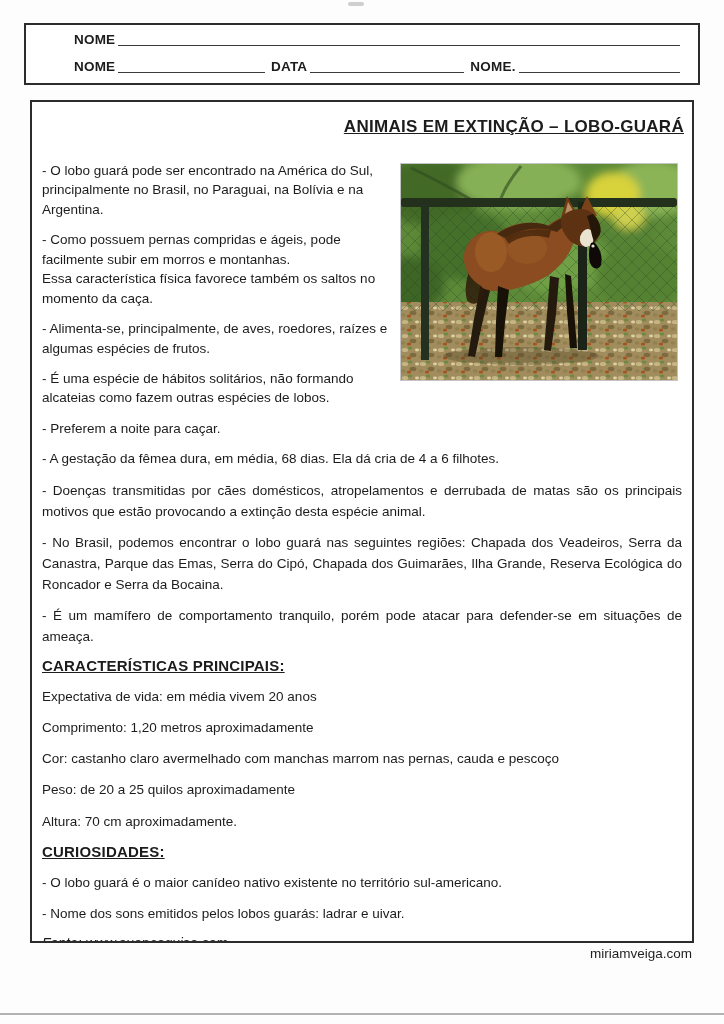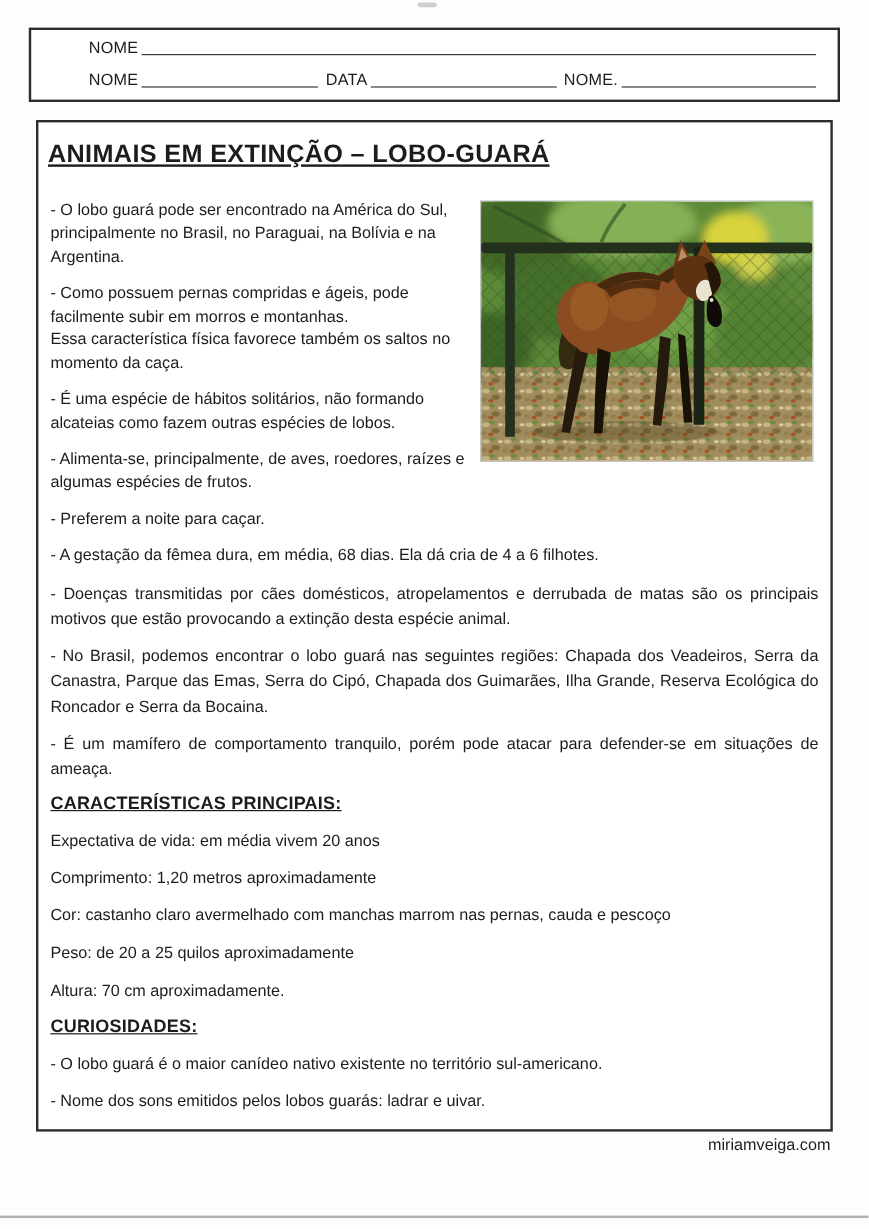--- a/index.html
+++ b/index.html
@@ -6,34 +6,34 @@
   .page{
     position:relative;width:724px;height:1024px;background:#fdfdfd;
     font-family:"Liberation Sans","DejaVu Sans",sans-serif;color:#1c1c1c;overflow:hidden;
   }
   
   .header-box{
     position:absolute;left:24px;top:23px;width:676px;height:62px;
     border:2px solid #2c2c2c;box-sizing:border-box;background:#fff;
     padding:7px 12px 9px 12px;display:flex;flex-direction:column;justify-content:space-between;
   }
-  .hrow{display:flex;align-items:flex-end;font-weight:normal;font-size:13.5px;letter-spacing:.2px;padding-left:36px;}
+  .hrow{display:flex;align-items:flex-end;font-weight:bold;font-size:13.5px;letter-spacing:.2px;padding-left:36px;}
   .hlabel{white-space:nowrap;}
   .hline{border-bottom:1.6px solid #3a3a3a;height:13px;margin:0 6px 1px 3px;}
   .hline.grow1{flex:1;}
   .hline.grow2{flex:1.05;}
   .hline.grow3{flex:1.1;}
   
   .main-box{
     position:absolute;left:30px;top:100px;width:664px;height:843px;
     border:2px solid #2c2c2c;box-sizing:border-box;background:#fff;
     padding:10px 8px 0 8px;overflow:hidden;
   }
   .title{
-    text-align:left;font-size:21px;font-weight:bold;text-decoration:underline;
+    text-align:right;font-size:17px;font-weight:bold;text-decoration:underline;
     margin:5px 0 24px 0;letter-spacing:.3px;
   }
   .content{font-size:13.5px;padding:0 2px;}
   .content p{margin:0 0 11px 0;}
   .intro p{line-height:1.44;white-space:pre-line;}
   .body-paragraphs p{line-height:1.56;text-align:justify;margin-bottom:10px;}
   .section-heading{
     font-size:15px;font-weight:bold;text-decoration:underline;
     margin:8px 0 13px 0;letter-spacing:.2px;
   }
@@ -153,22 +153,22 @@
             <path d="M193,78 C199,84 202,92 200,101 C198,106 192,106 189,99 C187,92 188,84 190,79 Z" fill="#0f0a07"></path>
             <circle cx="192" cy="82" r="1.6" fill="#e8e0cf"></circle>
           </g>
         </svg>
       </div>
 
       <div class="intro">
           <p>- O lobo guará pode ser encontrado na América do Sul, principalmente no Brasil, no Paraguai, na  Bolívia  e na Argentina.</p>
           <p>- Como possuem pernas compridas e ágeis, pode facilmente subir em morros e montanhas.
  Essa característica física favorece também os saltos no momento da caça.</p>
+          <p>- Alimenta-se, principalmente, de aves, roedores, raízes e algumas espécies de frutos.</p>
           <p>- É uma espécie de hábitos solitários, não formando alcateias como fazem outras espécies de lobos.</p>
-          <p>- Alimenta-se, principalmente, de aves, roedores, raízes e algumas espécies de frutos.</p>
           <p>- Preferem a noite para caçar.</p>
           <p>- A gestação da fêmea dura, em média, 68 dias. Ela dá cria de 4 a 6 filhotes.</p>
         </div>
 
       <div class="body-paragraphs">
           <p>- Doenças transmitidas por cães domésticos, atropelamentos e derrubada de matas são os principais motivos que estão provocando a extinção desta espécie animal.</p>
           <p>- No Brasil, podemos encontrar o lobo guará nas seguintes regiões: Chapada dos Veadeiros, Serra da Canastra, Parque das Emas, Serra do Cipó, Chapada dos Guimarães, Ilha Grande, Reserva Ecológica do Roncador e Serra da Bocaina.</p>
           <p>- É um mamífero de comportamento tranquilo, porém pode atacar para defender-se em situações de ameaça.</p>
         </div>
 

